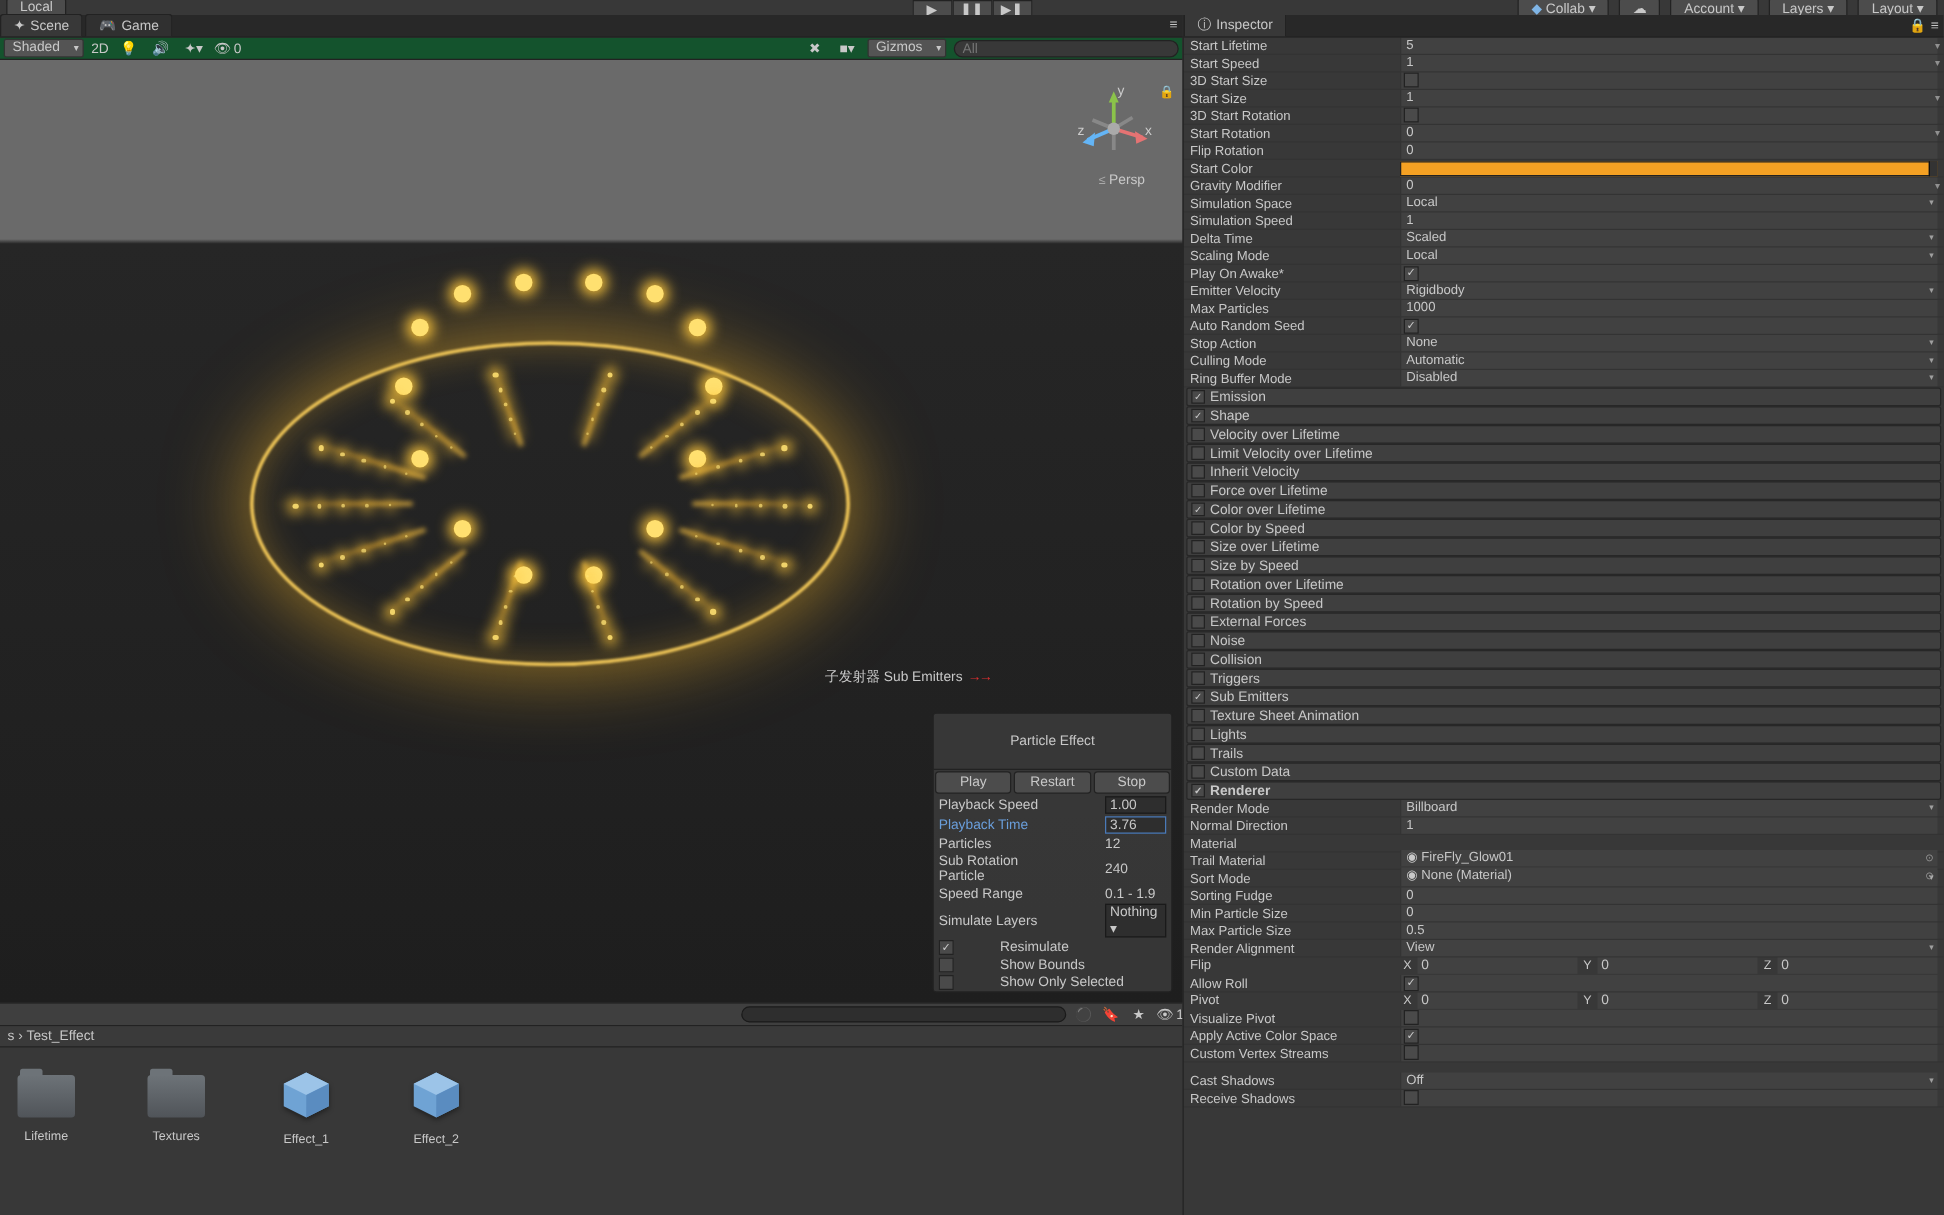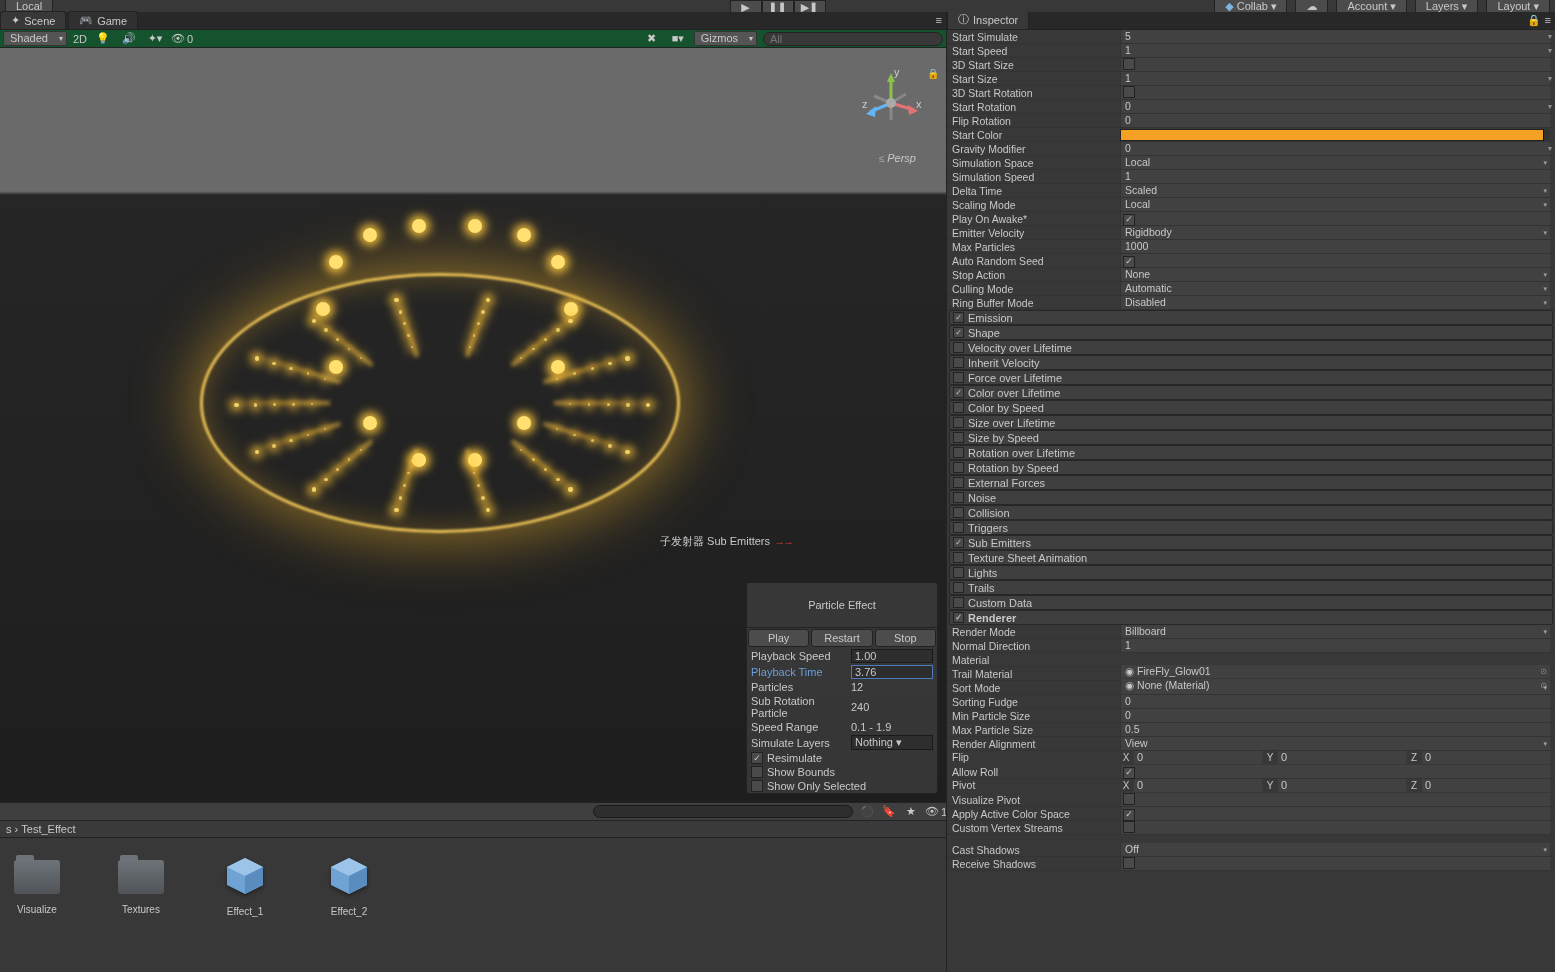--- a/index.html
+++ b/index.html
@@ -44,29 +44,29 @@
   filter: blur(1px);
 }
 .spoke { position: absolute; left: 50%; top: 50%; width: 4px; height: 120px; transform-origin: top center;
   background: radial-gradient(ellipse at 50% 100%, rgba(255,230,120,1) 0%, rgba(255,180,40,0.8) 30%, transparent 70%);
   filter: blur(2px);
 }
 .glow-dot { position: absolute; width: 6px; height: 6px; border-radius: 50%; background: #ffe070; box-shadow: 0 0 10px 4px rgba(255,200,60,0.9); }
 
 
 .gizmo { position: absolute; right: 20px; top: 20px; width: 70px; height: 70px; }
-.persp-label { position: absolute; right: 30px; top: 104px; font-size: 10px; color: #aaa; font-style: italic; }
+.persp-label { position: absolute; right: 30px; top: 90px; font-size: 10px; color: #aaa; }
 .lock-icon { position: absolute; right: 6px; top: 20px; font-size: 10px; color: #888; }
 
 
 .particle-panel { position: absolute; right: 8px; bottom: 8px; width: 192px; background: rgba(56,56,56,0.94); border: 1px solid #222; border-radius: 3px; }
 .particle-panel .pp-title { text-align: center; padding: 16px; border-bottom: 1px solid #222; }
 .particle-panel .pp-btnrow { display: flex; }
 .particle-panel .pp-btn { flex: 1; text-align: center; padding: 2px 0; background: #4c4c4c; border: 1px solid #222; border-radius: 3px; margin: 1px; cursor: pointer; }
-.particle-panel .pp-row { display: flex; padding: 1px 4px; align-items: center; }
+.particle-panel .pp-row { display: flex; padding: 1px 4px; align-items: center; gap: 33px; }
 .particle-panel .pp-row .lbl { width: 100px; }
 .particle-panel .pp-row .val { flex: 1; }
 .particle-panel .pp-row .val.input { background: #2e2e2e; border: 1px solid #1a1a1a; padding: 0 3px; }
 .particle-panel .pp-row.highlight .lbl { color: #6a9edb; }
 .particle-panel .pp-row.highlight .val.input { border: 1px solid #4a7ab8; }
 .pp-check { width: 12px; height: 12px; background: #4a4a4a; border: 1px solid #222; margin-right: 4px; display: inline-flex; align-items: center; justify-content: center; font-size: 9px; }
 
 
 .asset-area { height: 170px; background: #383838; border-top: 1px solid #222; display: flex; flex-direction: column; }
 .asset-toolbar-top { height: 18px; background: #3f3f3f; border-bottom: 1px solid #222; display: flex; align-items: center; justify-content: flex-end; padding: 0 5px; gap: 6px; }
@@ -353,21 +353,21 @@
           </span>
       </div>
       <div class="asset-breadcrumb">
         <span>s</span>&nbsp;›&nbsp;<span>Test_Effect</span>
       </div>
       <div class="asset-grid" id="asset-grid">
           <div class="asset-item">
             <div class="thumb">
               <div class="folder-shape"></div>
             </div>
-            <span class="lbl">Visualize</span>
+            <span class="lbl">Lifetime</span>
           </div>
           <div class="asset-item">
             <div class="thumb">
               <div class="folder-shape"></div>
             </div>
             <span class="lbl">Textures</span>
           </div>
           <div class="asset-item">
             <div class="cube-shape"><svg viewBox="0 0 44 44">
                 <polygon points="22,4 40,13 40,31 22,40 4,31 4,13" fill="#6fa3d4"></polygon>
@@ -391,21 +391,21 @@
   <div class="right-panel">
     <div class="inspector-tab">
       <div class="tab">
           <span>ⓘ</span>
           <span>Inspector</span>
         </div>
       <span class="tab-menu-icon">🔒 ≡</span>
     </div>
     <div class="insp-content" id="insp-content">
         <div class="insp-row">
-          <span class="lbl">Start Simulate</span>
+          <span class="lbl">Start Lifetime</span>
           <span class="val ">5</span>
           <span class="dot-right">▾</span>
         </div>
         <div class="insp-row">
           <span class="lbl">Start Speed</span>
           <span class="val ">1</span>
           <span class="dot-right">▾</span>
         </div>
         <div class="insp-row">
           <span class="lbl">3D Start Size</span>
@@ -486,20 +486,24 @@
           <span class="mchk">✓</span>
           <span>Emission</span>
         </div>
         <div class="module-header">
           <span class="mchk">✓</span>
           <span>Shape</span>
         </div>
         <div class="module-header">
           <span class="mchk"></span>
           <span>Velocity over Lifetime</span>
+        </div>
+        <div class="module-header">
+          <span class="mchk"></span>
+          <span>Limit Velocity over Lifetime</span>
         </div>
         <div class="module-header">
           <span class="mchk"></span>
           <span>Inherit Velocity</span>
         </div>
         <div class="module-header">
           <span class="mchk"></span>
           <span>Force over Lifetime</span>
         </div>
         <div class="module-header">

